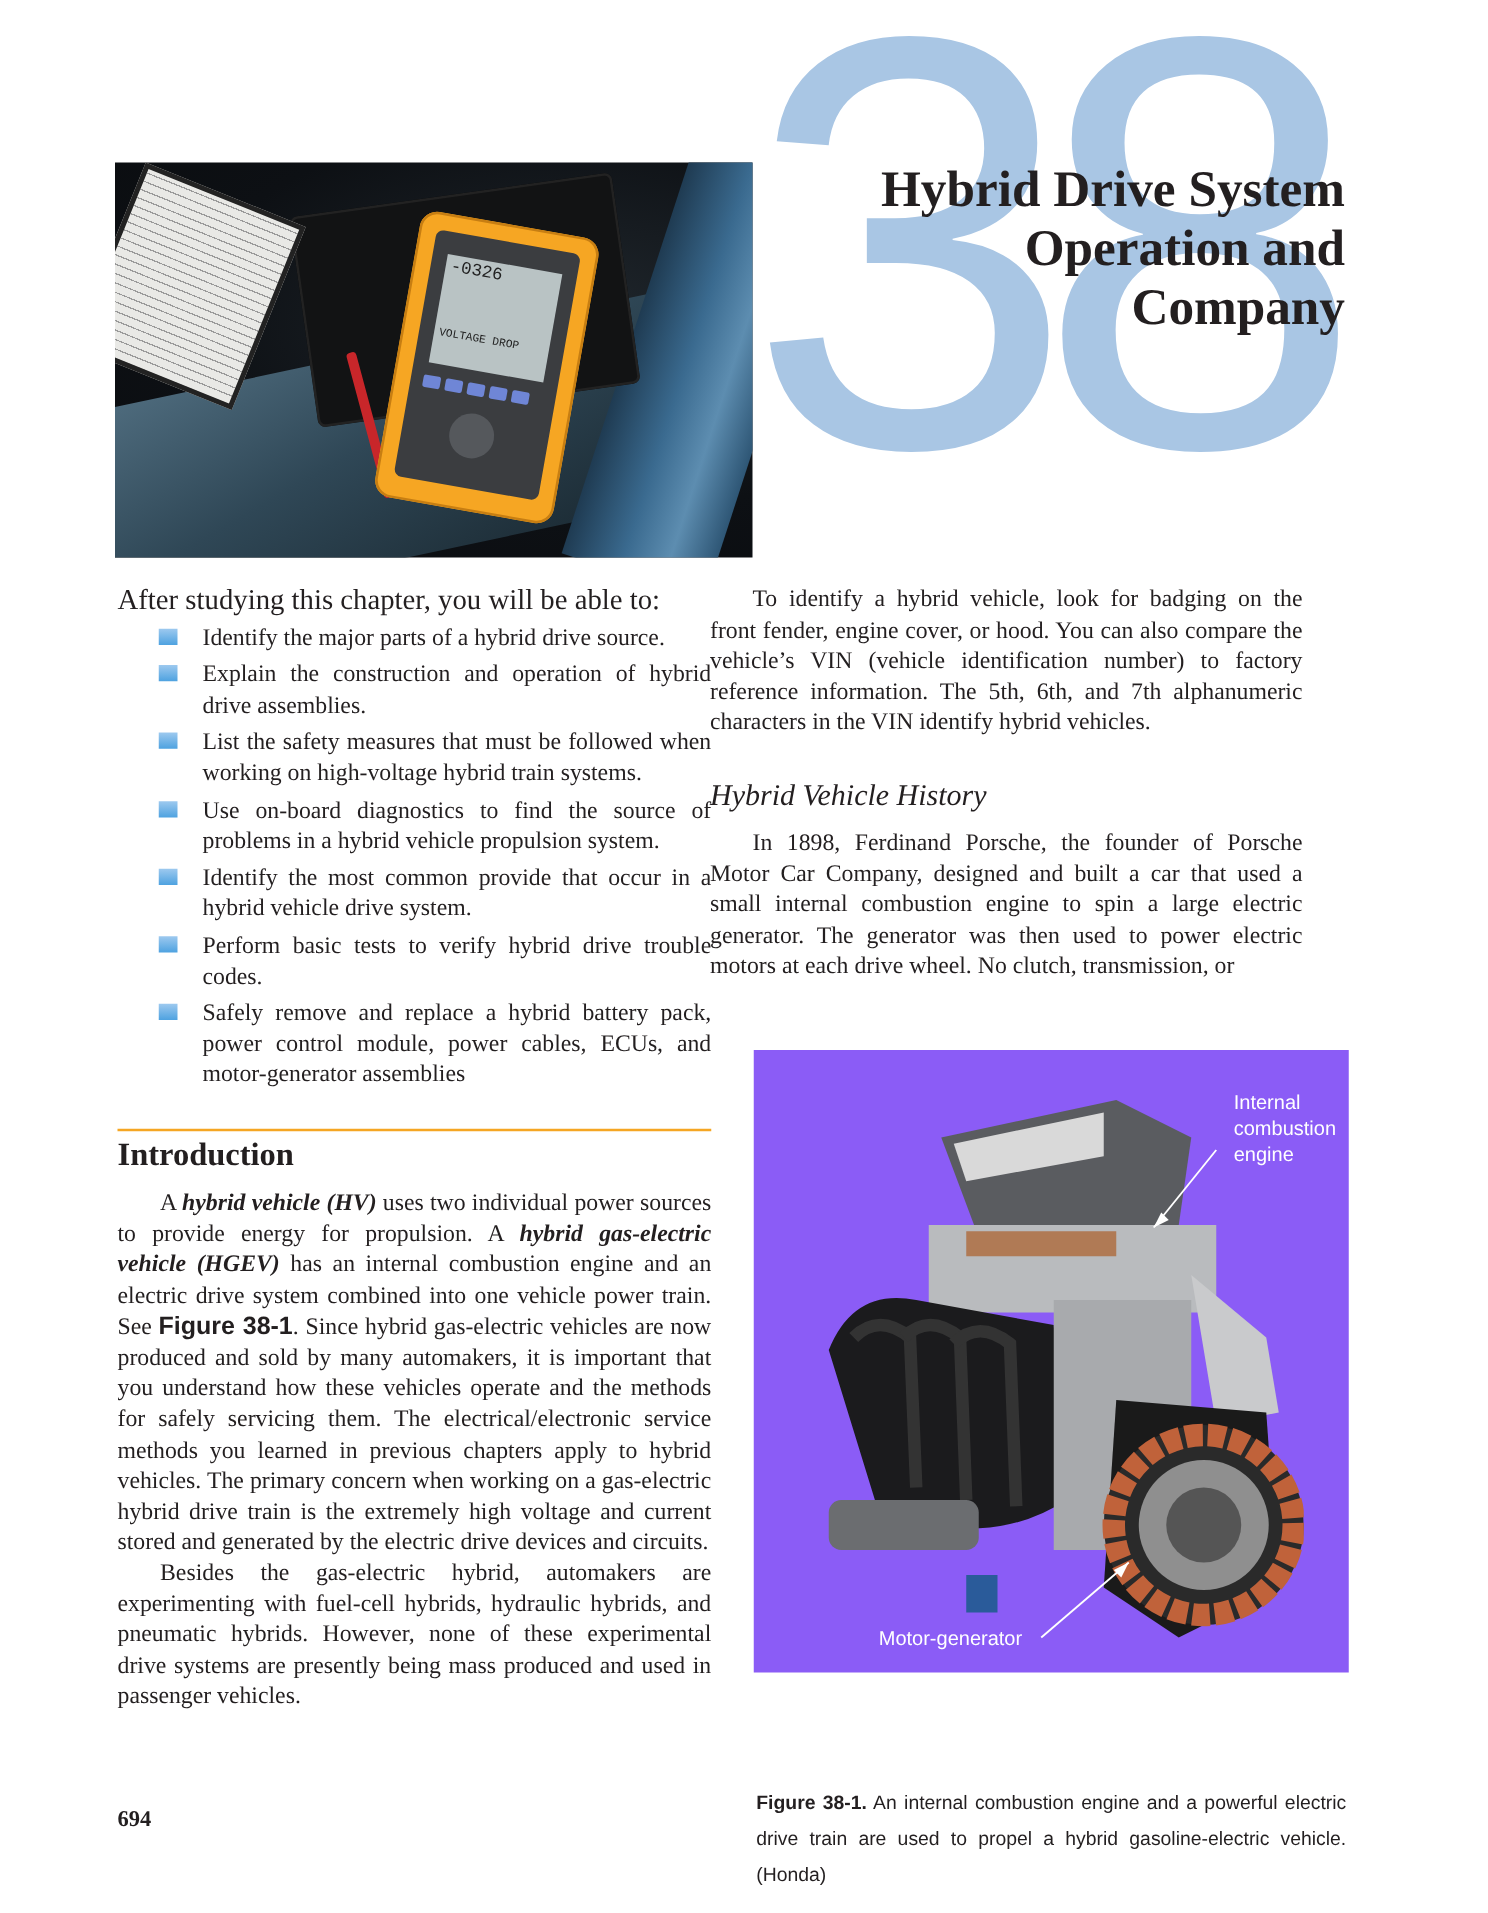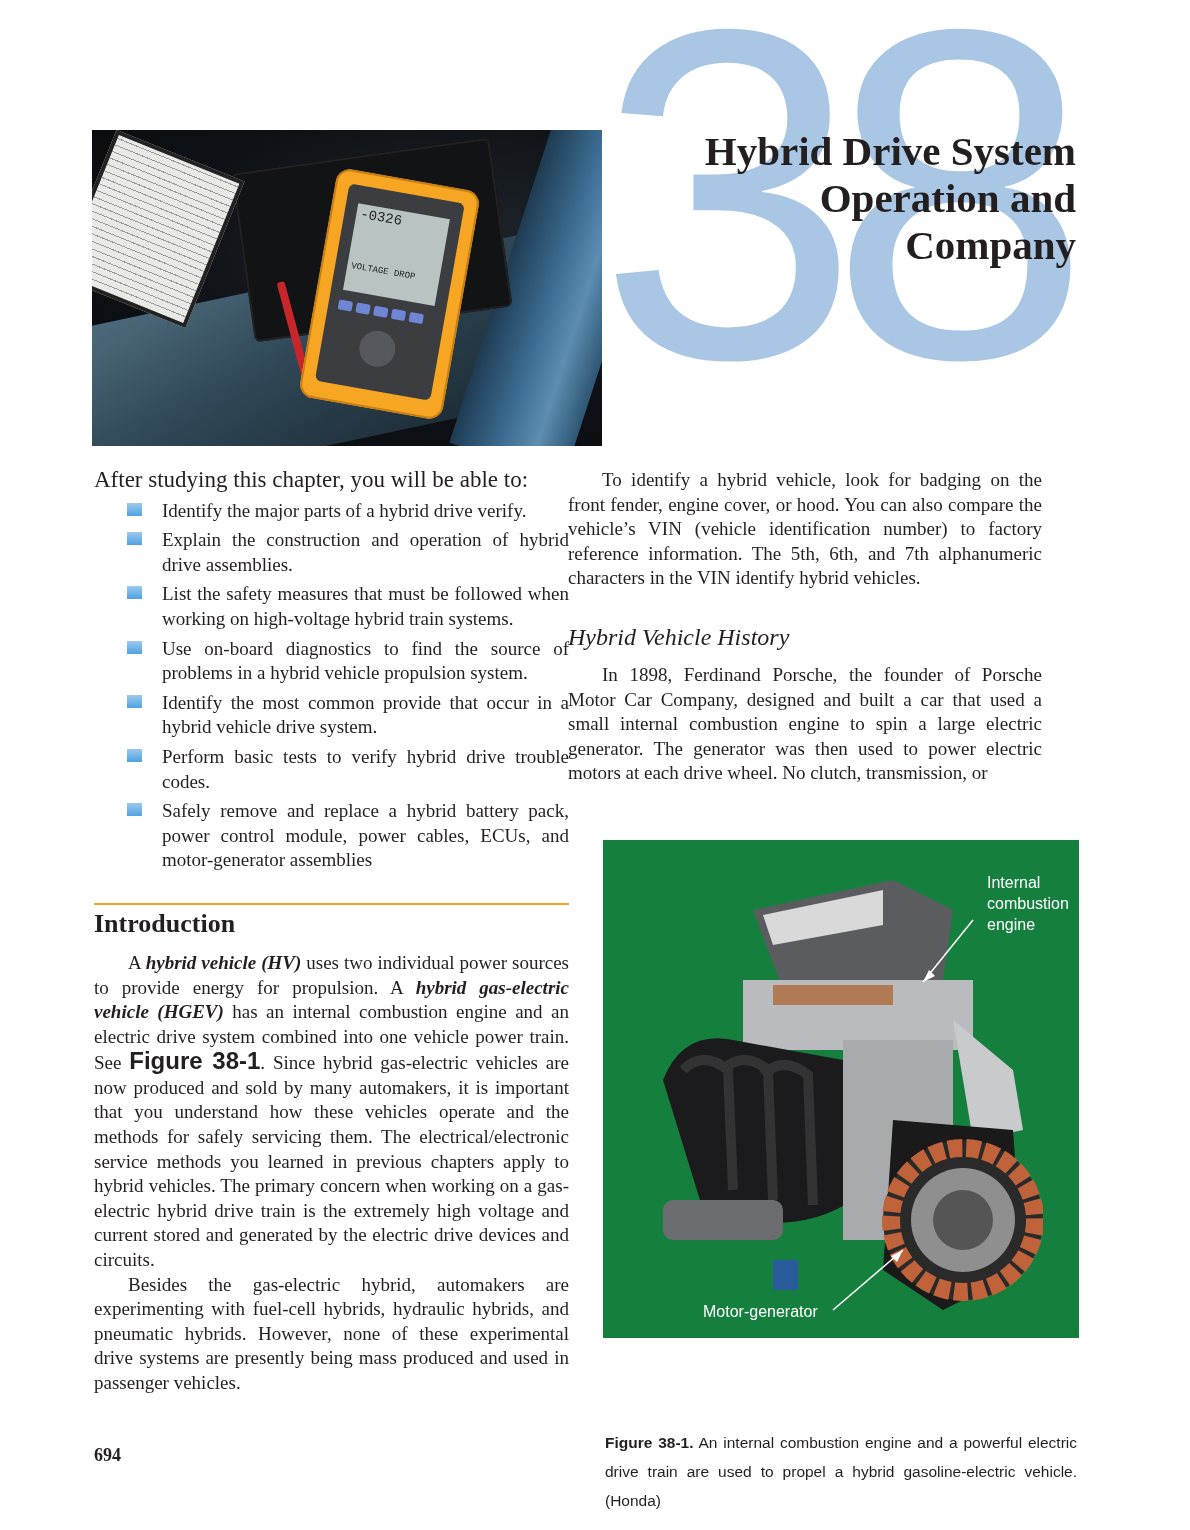--- a/index.html
+++ b/index.html
@@ -42,24 +42,24 @@
   .indent { text-indent: 34px; }
   .objectives-intro { font-size: 23px; line-height: 24.6px; margin: 0 0 6px 0; }
   .obj-list { list-style: none; margin: 0; padding: 0 0 0 68px; }
   .obj-item { position: relative; font-size: 19px; line-height: 24.6px; text-align: justify; margin-bottom: 5px; }
   .obj-bullet { position: absolute; left: -35px; top: 4px; width: 15px; height: 13px;
                 background: linear-gradient(180deg, #9dc9ef 0%, #4ea2e0 100%); }
   .rule { height: 2px; background: #f5a623; margin: 30px 0 4px 0; }
   .h-intro { font-size: 26px; font-weight: bold; margin: 0 0 12px 0; line-height: 30px; }
   .h-history { font-size: 24px; font-weight: normal; font-style: italic; margin: 32px 0 12px 0; line-height: 28px; }
   .term { font-weight: bold; font-style: italic; }
-  .figref { font-weight: bold; font-family: "Liberation Sans", sans-serif; font-size: 24px; }
+  .figref { font-weight: bold; font-family: "Liberation Sans", sans-serif; font-size: 20px; }
 
   
-  .figure { position: absolute; left: 603px; top: 840px; width: 476px; height: 498px; background: #15803d; overflow: hidden; z-index: 3; }
+  .figure { position: absolute; left: 603px; top: 840px; width: 476px; height: 498px; background: #8b5cf6; overflow: hidden; z-index: 3; }
   .engine { position: absolute; left: 40px; top: 30px; width: 400px; height: 450px; }
   .callout { position: absolute; font-family: "Liberation Sans", "DejaVu Sans", sans-serif; font-size: 16px; line-height: 21px; color: #ffffff; }
   .callout-ice { left: 384px; top: 32px; }
   .callout-mg { left: 100px; top: 461px; }
   .caption { position: absolute; left: 605px; top: 1428px; width: 472px; font-family: "Liberation Sans", "DejaVu Sans", sans-serif;
              font-size: 15.5px; line-height: 29px; text-align: justify; color: #231f20; z-index: 3; }
   .caption-label { font-weight: bold; }
   .page-num { position: absolute; left: 94px; top: 1445px; font-size: 18px; font-weight: bold; z-index: 3; }
 </style>
 </head>
@@ -92,21 +92,21 @@
           <span></span>
         </div>
       <div class="pad"></div>
     </div>
   </div>
 </div>
 
 <div class="col-left">
   <p class="objectives-intro">After studying this chapter, you will be able to:</p>
   <ul class="obj-list">
-    <li class="obj-item"><span class="obj-bullet"></span><span>Identify the major parts of a hybrid drive verify.</span></li>
+    <li class="obj-item"><span class="obj-bullet"></span><span>Identify the major parts of a hybrid drive source.</span></li>
     <li class="obj-item"><span class="obj-bullet"></span><span>Explain the construction and operation of hybrid drive assemblies.</span></li>
     <li class="obj-item"><span class="obj-bullet"></span><span>List the safety measures that must be followed when working on high-voltage hybrid train systems.</span></li>
     <li class="obj-item"><span class="obj-bullet"></span><span>Use on-board diagnostics to find the source of problems in a hybrid vehicle propulsion system.</span></li>
     <li class="obj-item"><span class="obj-bullet"></span><span>Identify the most common provide that occur in a hybrid vehicle drive system.</span></li>
     <li class="obj-item"><span class="obj-bullet"></span><span>Perform basic tests to verify hybrid drive trouble codes.</span></li>
     <li class="obj-item"><span class="obj-bullet"></span><span>Safely remove and replace a hybrid battery pack, power control module, power cables, ECUs, and motor-generator assemblies</span></li>
   </ul>
 
   <div class="rule"></div>
   <h2 class="h-intro">Introduction</h2>

